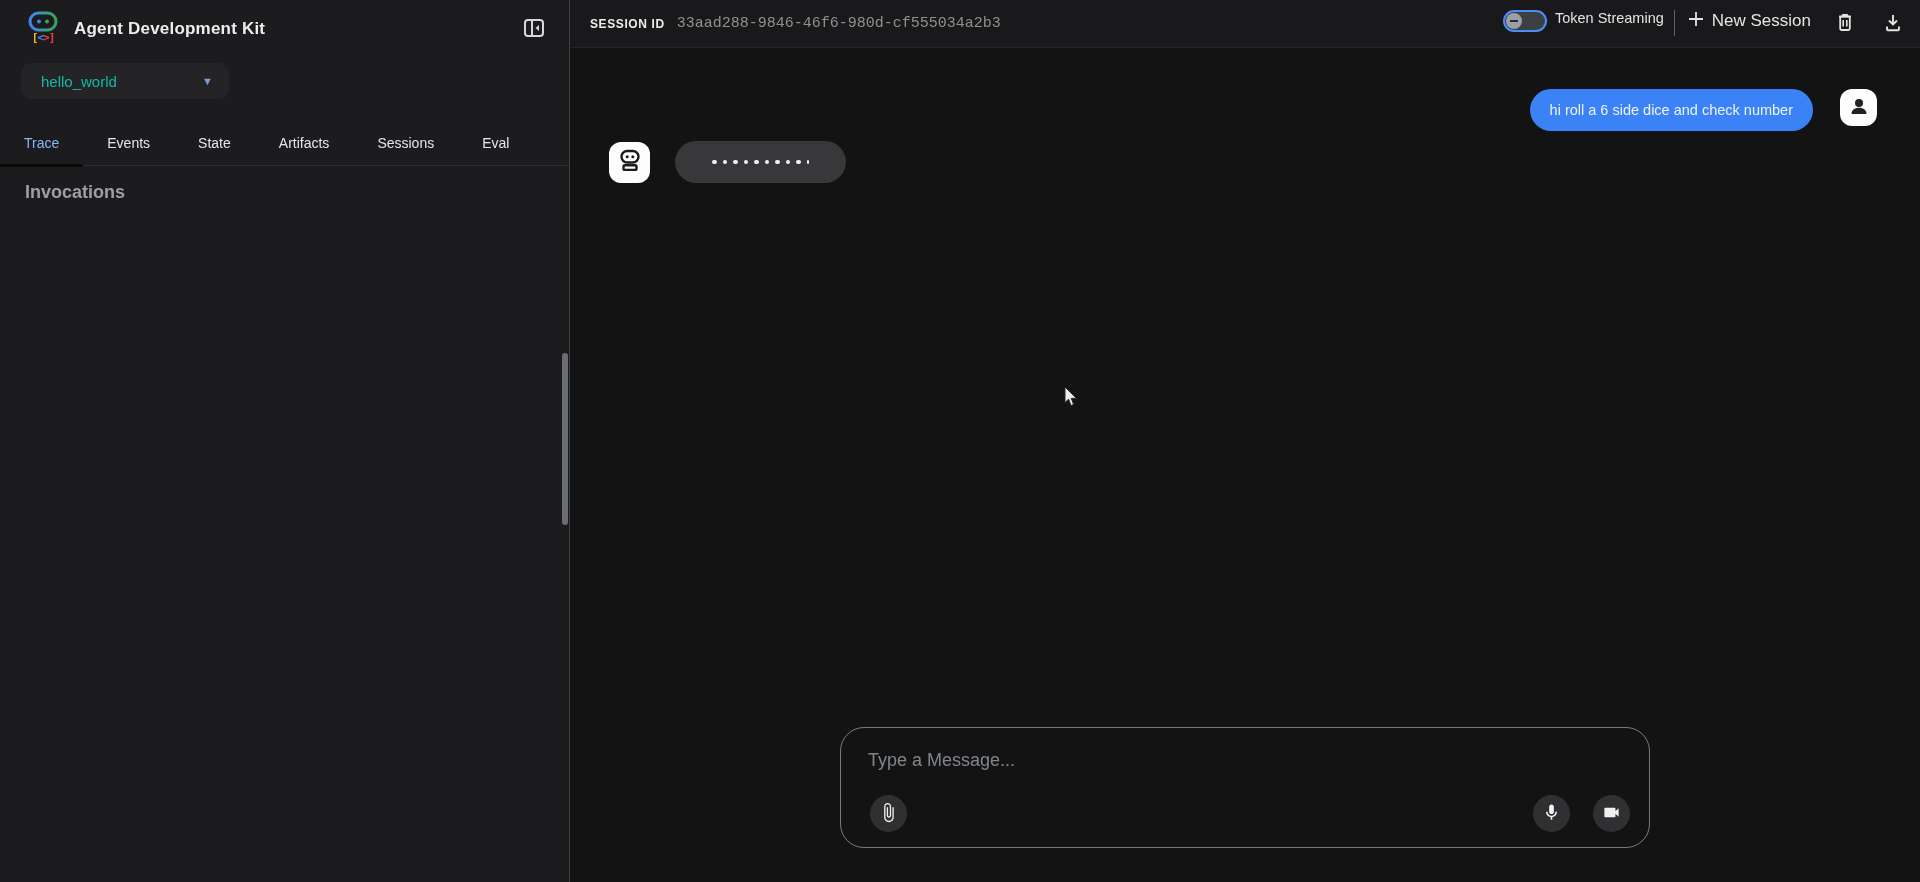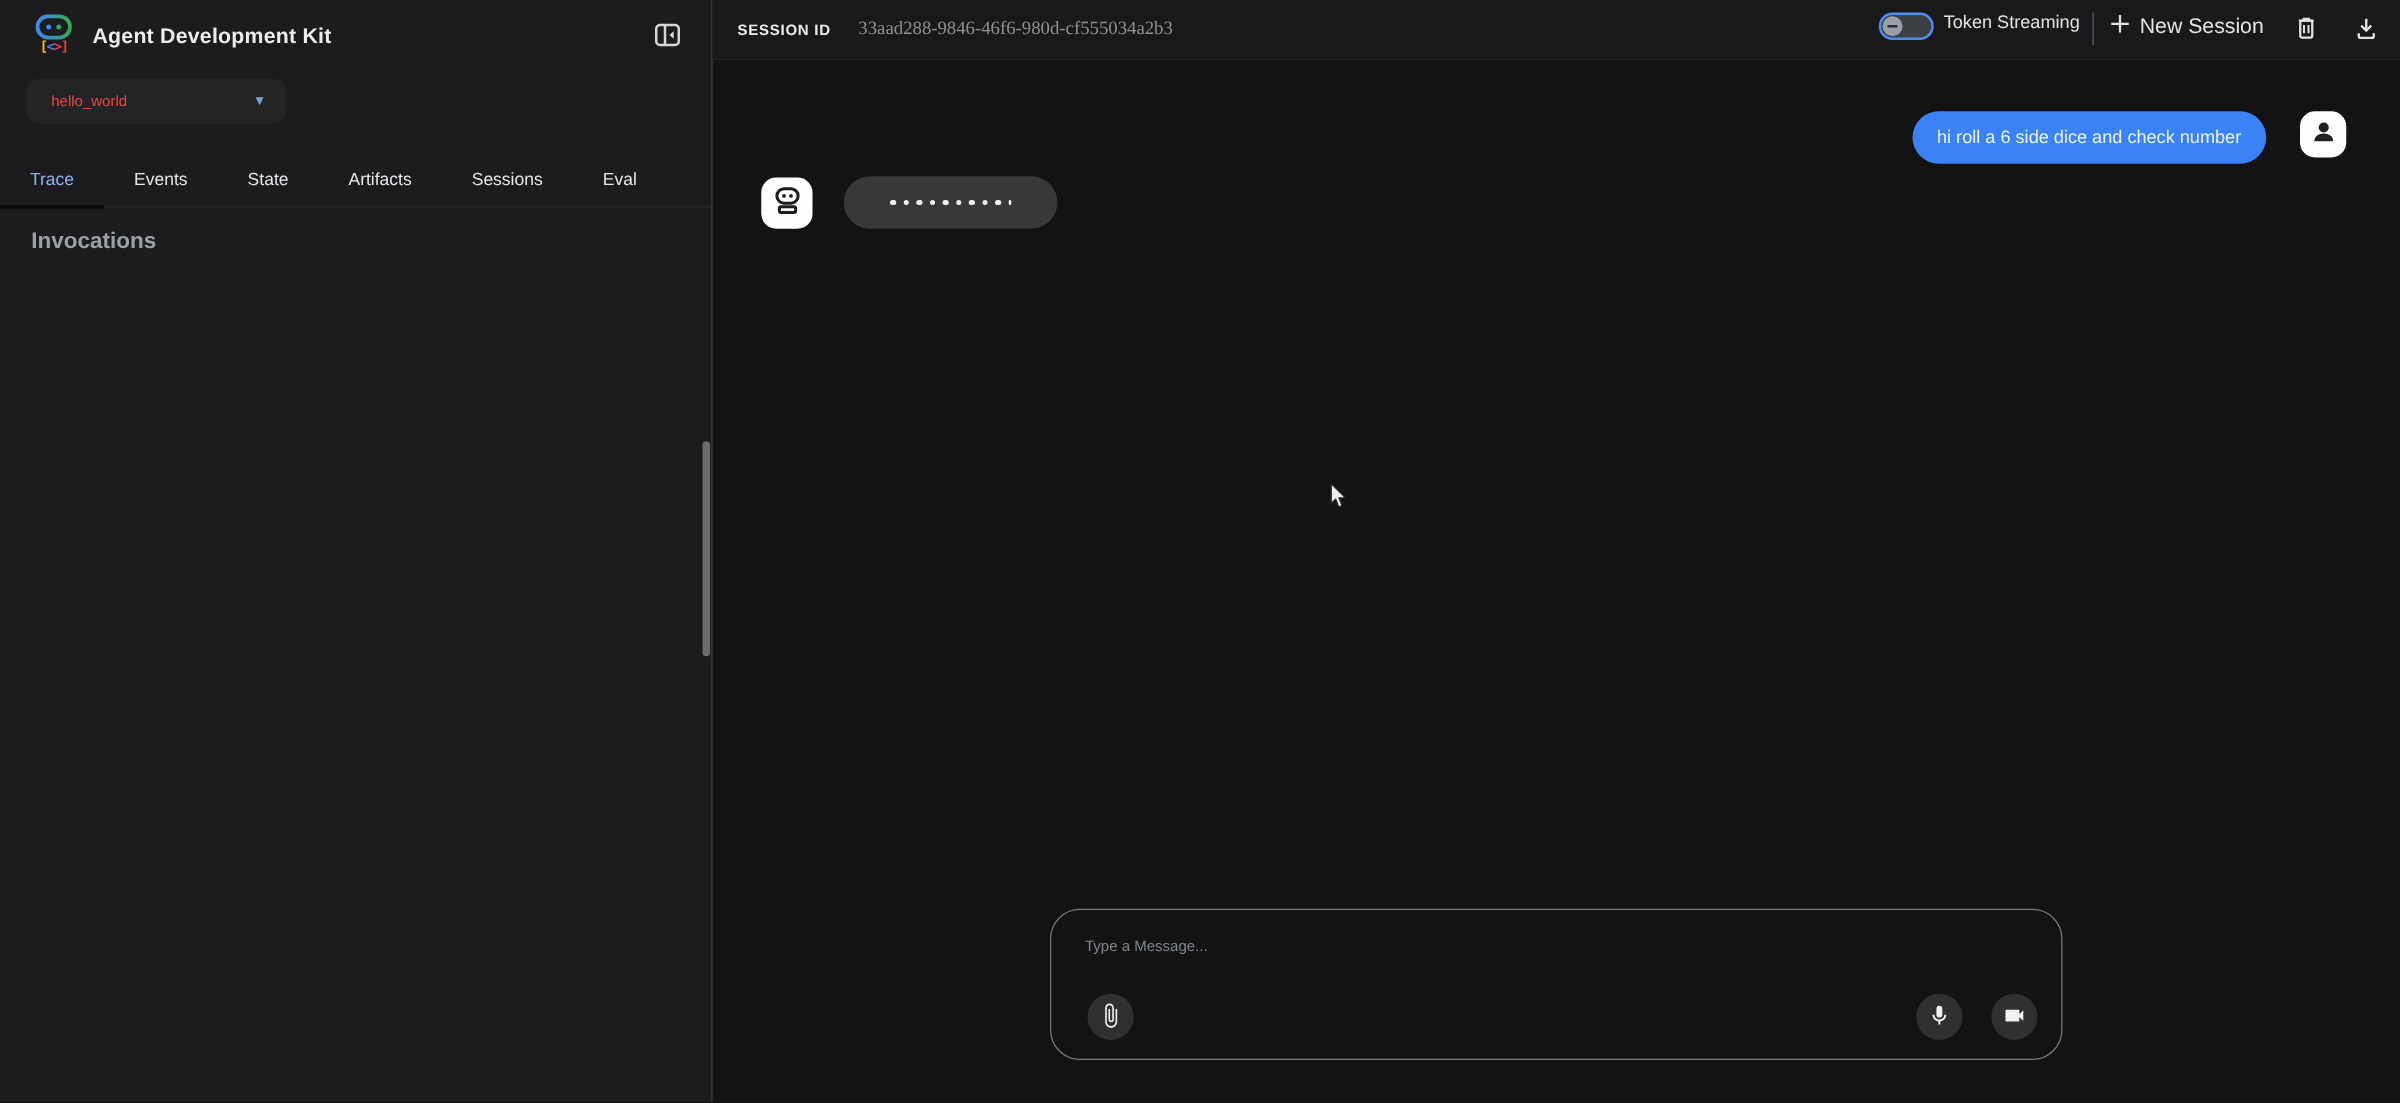--- a/index.html
+++ b/index.html
@@ -20,21 +20,21 @@
   }
   .logo { width:34px; height:36px; display:flex; flex-direction:column; align-items:center; }
   .logo .logo-brackets { font-family:"DejaVu Sans Mono", monospace; font-size:11px; font-weight:bold; line-height:9px; letter-spacing:-1px; }
   .app-title { font-size:17px; font-weight:bold; color:#eceded; margin-left:14px; letter-spacing:.2px; }
   .collapse-btn { margin-left:auto; background:none; border:none; cursor:pointer; padding:4px; display:flex; }
   .agent-select {
     position:absolute; left:21px; top:63px; width:208px; height:36px;
     background:#242427; border-radius:10px; display:flex; align-items:center;
     padding:0 16px 0 20px; cursor:pointer;
   }
-  .agent-select-value { color:#ef4444; font-size:12px; }
+  .agent-select-value { color:#14b8a6; font-size:15px; }
   .agent-caret { margin-left:auto; color:#8ab4f8; font-size:11px; opacity:.85; }
   .tabs {
     position:absolute; left:0; top:120px; width:569px; height:46px;
     display:flex; border-bottom:1px solid #2c2c2e;
   }
   .tab {
     height:46px; padding:0 24px; display:flex; align-items:center; justify-content:center;
     font-size:14px; color:#e4e6e8; cursor:pointer; position:relative; white-space:nowrap;
   }
   .tab.active { color:#8ab4f8; }
@@ -50,21 +50,21 @@
   }
   
   .main { position:absolute; left:570px; top:0; width:1350px; height:882px; }
   .topbar {
     position:absolute; left:0; top:0; width:1350px; height:48px;
     background:#19191b; border-bottom:1px solid #252527;
     display:flex; align-items:center; padding:0 15px 0 20px;
   }
   .session-label { font-size:12px; font-weight:bold; letter-spacing:.6px; color:#eceded; }
   .session-id {
-    font-family:Liberation Serif, serif; font-size:15px; color:#8e918f; margin-left:22px;
+    font-family:Liberation Mono, monospace; font-size:15px; color:#8e918f; margin-left:12px;
   }
   .topbar-right { margin-left:auto; display:flex; align-items:flex-start; }
   .toggle {
     width:44px; height:22px; border-radius:12px; background:#3c4043;
     border:2px solid #4c8df6; position:relative; cursor:pointer; flex:none;
   }
   .toggle-thumb {
     position:absolute; left:1px; top:1px; width:16px; height:16px; border-radius:50%;
     background:#9aa0a6; display:flex; align-items:center; justify-content:center;
   }
@@ -97,21 +97,21 @@
   }
   .dot { width:4.5px; height:4.5px; border-radius:50%; background:#f1f1f1; }
   .dot-small { width:2.5px; height:4px; border-radius:2px; }
   
   .composer {
     position:absolute; left:50%; transform:translateX(-50%); bottom:34px;
     width:810px; height:121px; border:1px solid rgba(205,205,210,.55); border-radius:24px;
   }
   .composer-input {
     position:absolute; left:27px; top:22px; width:600px; background:transparent; border:none; outline:none;
-    color:#e8eaed; font-size:12px; font-family:inherit;
+    color:#e8eaed; font-size:18px; font-family:inherit;
   }
   .composer-input::placeholder { color:#80868b; }
   .round-btn {
     position:absolute; width:37px; height:37px; border-radius:50%;
     background:#303033; border:none; cursor:pointer;
     display:flex; align-items:center; justify-content:center;
   }
   .attach-btn { left:29px; bottom:15px; }
   .mic-btn { right:79px; bottom:15px; }
   .video-btn { right:19px; bottom:15px; }

